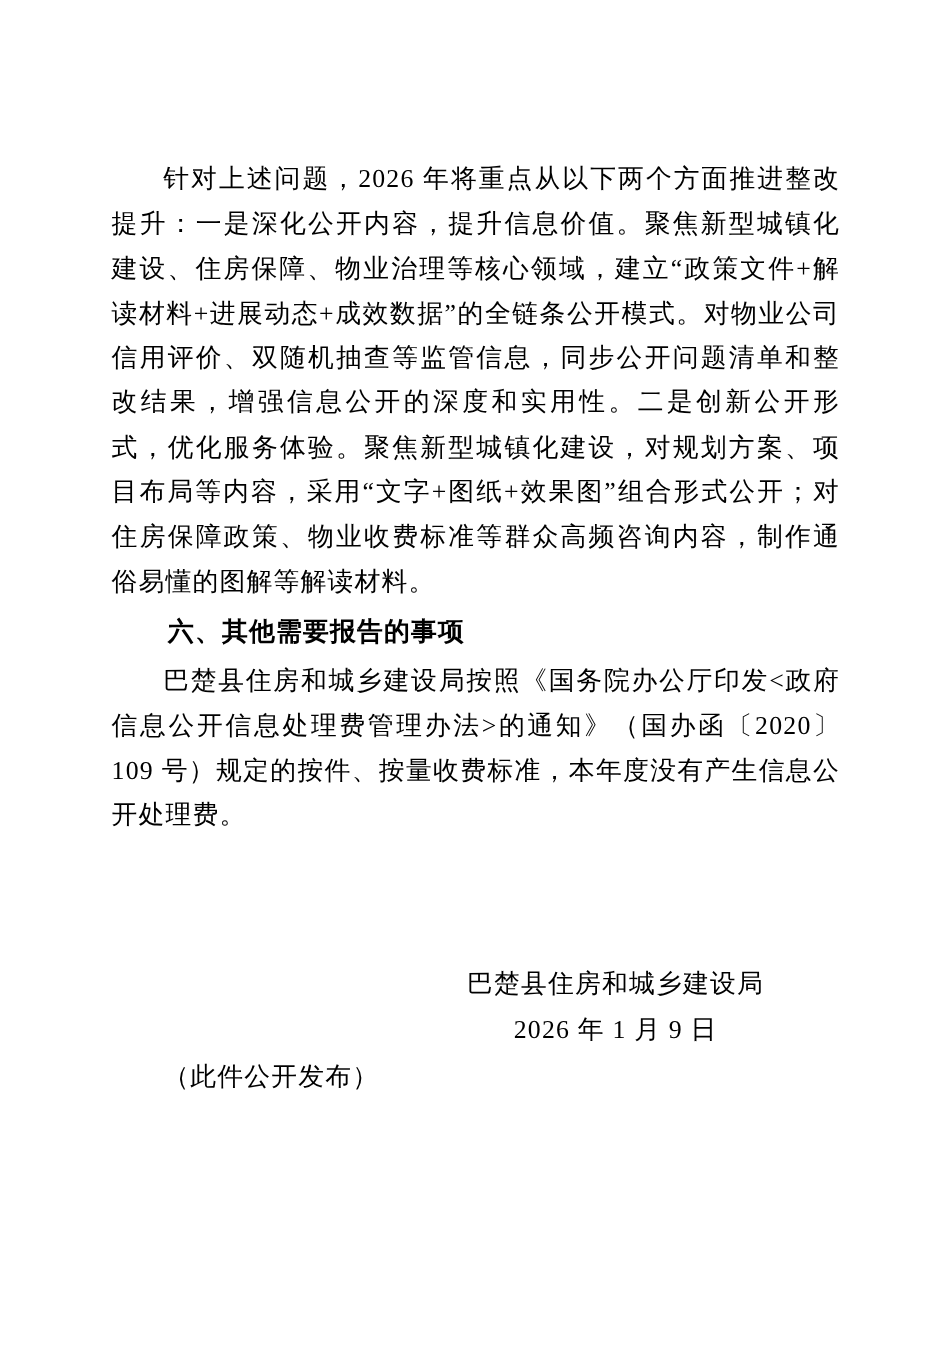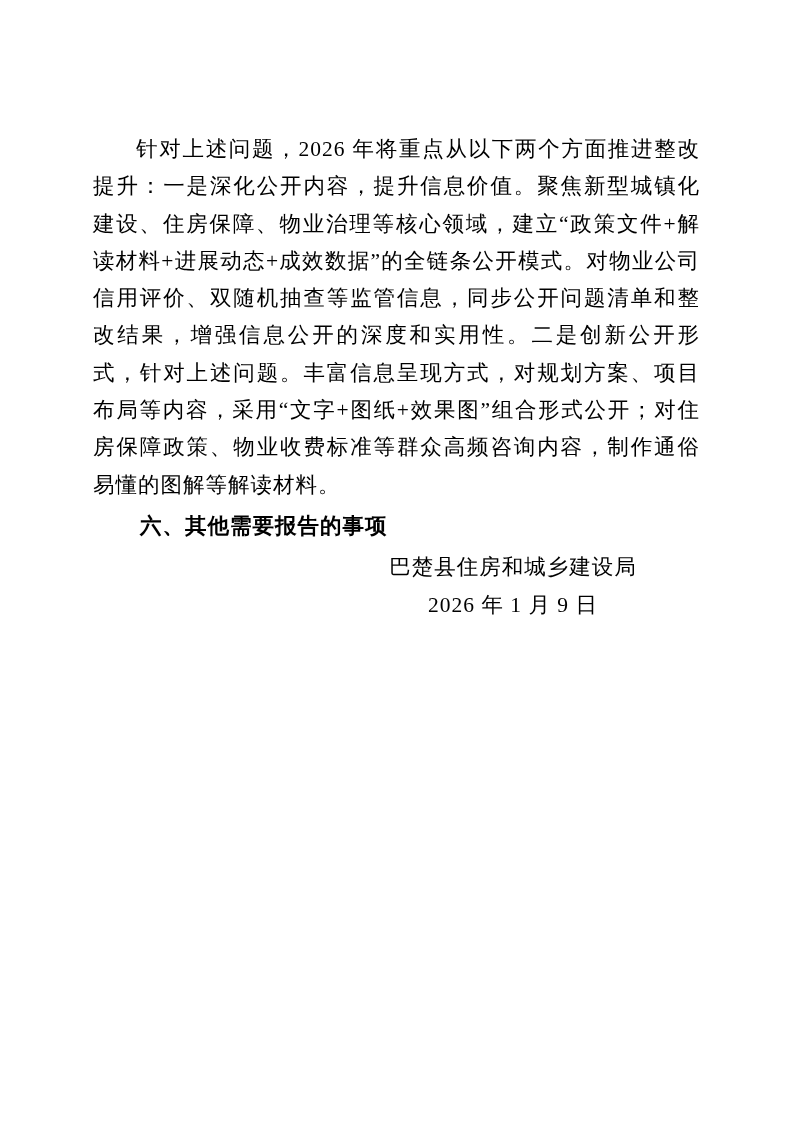--- a/index.html
+++ b/index.html
@@ -39,20 +39,21 @@
     margin: 4px;
     font-family: "Liberation Sans", "DejaVu Sans", sans-serif;
     font-weight: bold;
     font-size: 21.5px;
     line-height: 37.3px;
     letter-spacing: 1px;
     text-indent: 2em;
     color: #000000;
   }
   .signature-block {
+    margin-top: 104px;
     margin-left: auto;
     margin-right: 47px;
     width: 280px;
     text-align: center;
     font-size: 21.5px;
     line-height: 37.3px;
     letter-spacing: 1px;
     color: #000000;
   }
   .release-note {
@@ -63,25 +64,27 @@
     text-indent: 2em;
     color: #000000;
   }
 </style>
 </head>
 <body>
 
 <div class="page">
   <div class="content">
 
-    <p class="para"><span>针对上述问题，2026 年将重点从以下两个方面推进整改提升：</span><span class="bold-run">一是</span><span>深化公开内容，提升信息价值。聚焦新型城镇化建设、住房保障、物业治理等核心领域，建立“政策文件+解读材料+进展动态+成效数据”的全链条公开模式。对物业公司信用评价、双随机抽查等监管信息，同步公开问题清单和整改结果，增强信息公开的深度和实用性。</span><span class="bold-run">二是</span><span>创新公开形式，针对上述问题。丰富信息呈现方式，对规划方案、项目布局等内容，采用“文字+图纸+效果图”组合形式公开；对住房保障政策、物业收费标准等群众高频咨询内容，制作通俗易懂的图解等解读材料。</span></p>
+    <p class="para"><span>针对上述问题，2026 年将重点从以下两个方面推进整改提升：</span><span class="bold-run">一是</span><span>深化公开内容，提升信息价值。聚焦新型城镇化建设、住房保障、物业治理等核心领域，建立“政策文件+解读材料+进展动态+成效数据”的全链条公开模式。对物业公司信用评价、双随机抽查等监管信息，同步公开问题清单和整改结果，增强信息公开的深度和实用性。</span><span class="bold-run">二是</span><span>创新公开形式，优化服务体验。聚焦新型城镇化建设，对规划方案、项目布局等内容，采用“文字+图纸+效果图”组合形式公开；对住房保障政策、物业收费标准等群众高频咨询内容，制作通俗易懂的图解等解读材料。</span></p>
 
     <h3 class="section-heading">六、其他需要报告的事项</h3>
 
+    <p class="para">巴楚县住房和城乡建设局按照《国务院办公厅印发&lt;政府信息公开信息处理费管理办法&gt;的通知》（国办函〔2020〕109 号）规定的按件、按量收费标准，本年度没有产生信息公开处理费。</p>
 
     <div class="signature-block">
       <div>巴楚县住房和城乡建设局</div>
       <div>2026 年 1 月 9 日</div>
     </div>
 
+    <p class="release-note">（此件公开发布）</p>
 
   </div>
 </div>
 
 </body></html>

